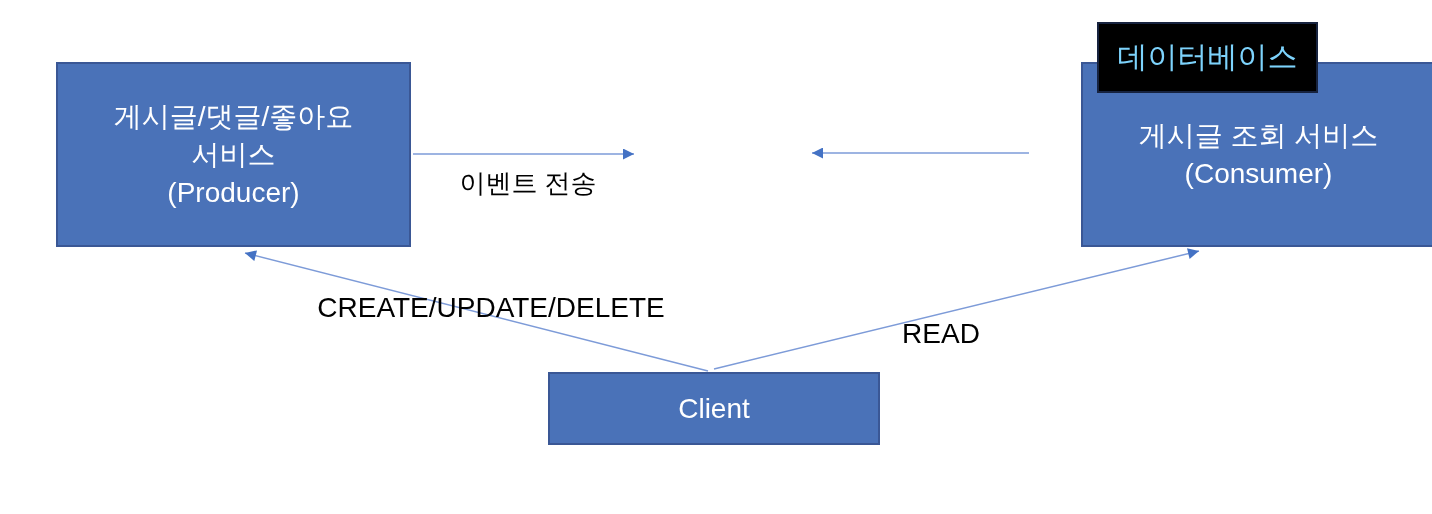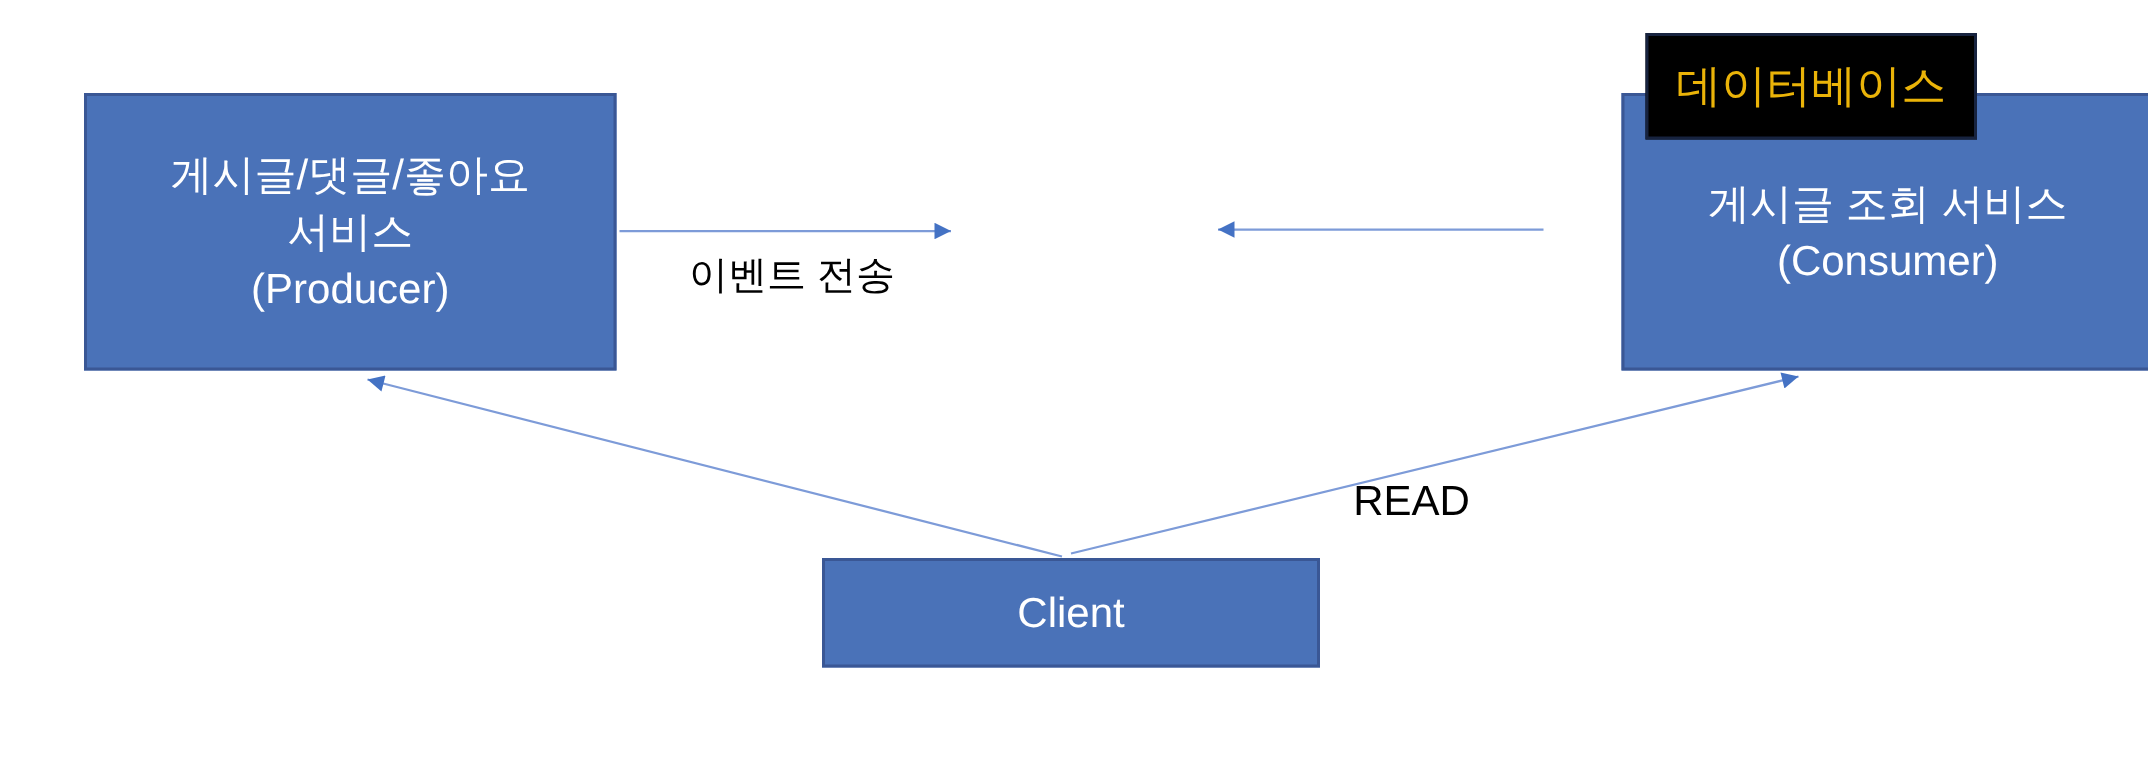--- a/index.html
+++ b/index.html
@@ -39,21 +39,21 @@
   .node-producer  { left: 56px;  top: 62px;  width: 355px; height: 185px; }
   .node-kafka     { left: 638px; top: 92px;  width: 170px; height: 126px; }
   .node-consumer  { left: 1081px; top: 62px; width: 355px; height: 185px; }
   .node-client    { left: 548px; top: 372px; width: 332px; height: 73px; }
   .badge-database {
     position: absolute;
     left: 1097px; top: 22px;
     width: 221px; height: 71px;
     background: #000000;
     border: 2px solid #17233f;
-    color: #eab308;
+    color: #7dd3fc;
     display: flex;
     align-items: center;
     justify-content: center;
     font-size: 30px;
     box-sizing: border-box;
     z-index: 3;
   }
   .edge-label {
     position: absolute;
     color: #000000;
@@ -93,16 +93,17 @@
 
   <div class="node node-consumer">게시글 조회 서비스
 (Consumer)</div>
 
   <div class="badge-database">데이터베이스</div>
 
   <div class="node node-client">Client</div>
 
   <div class="edge-label label-produce">이벤트 전송</div>
 
+  <div class="edge-label label-cud">CREATE/UPDATE/DELETE</div>
 
   <div class="edge-label label-read">READ</div>
 
 </div>
 
 </body></html>

